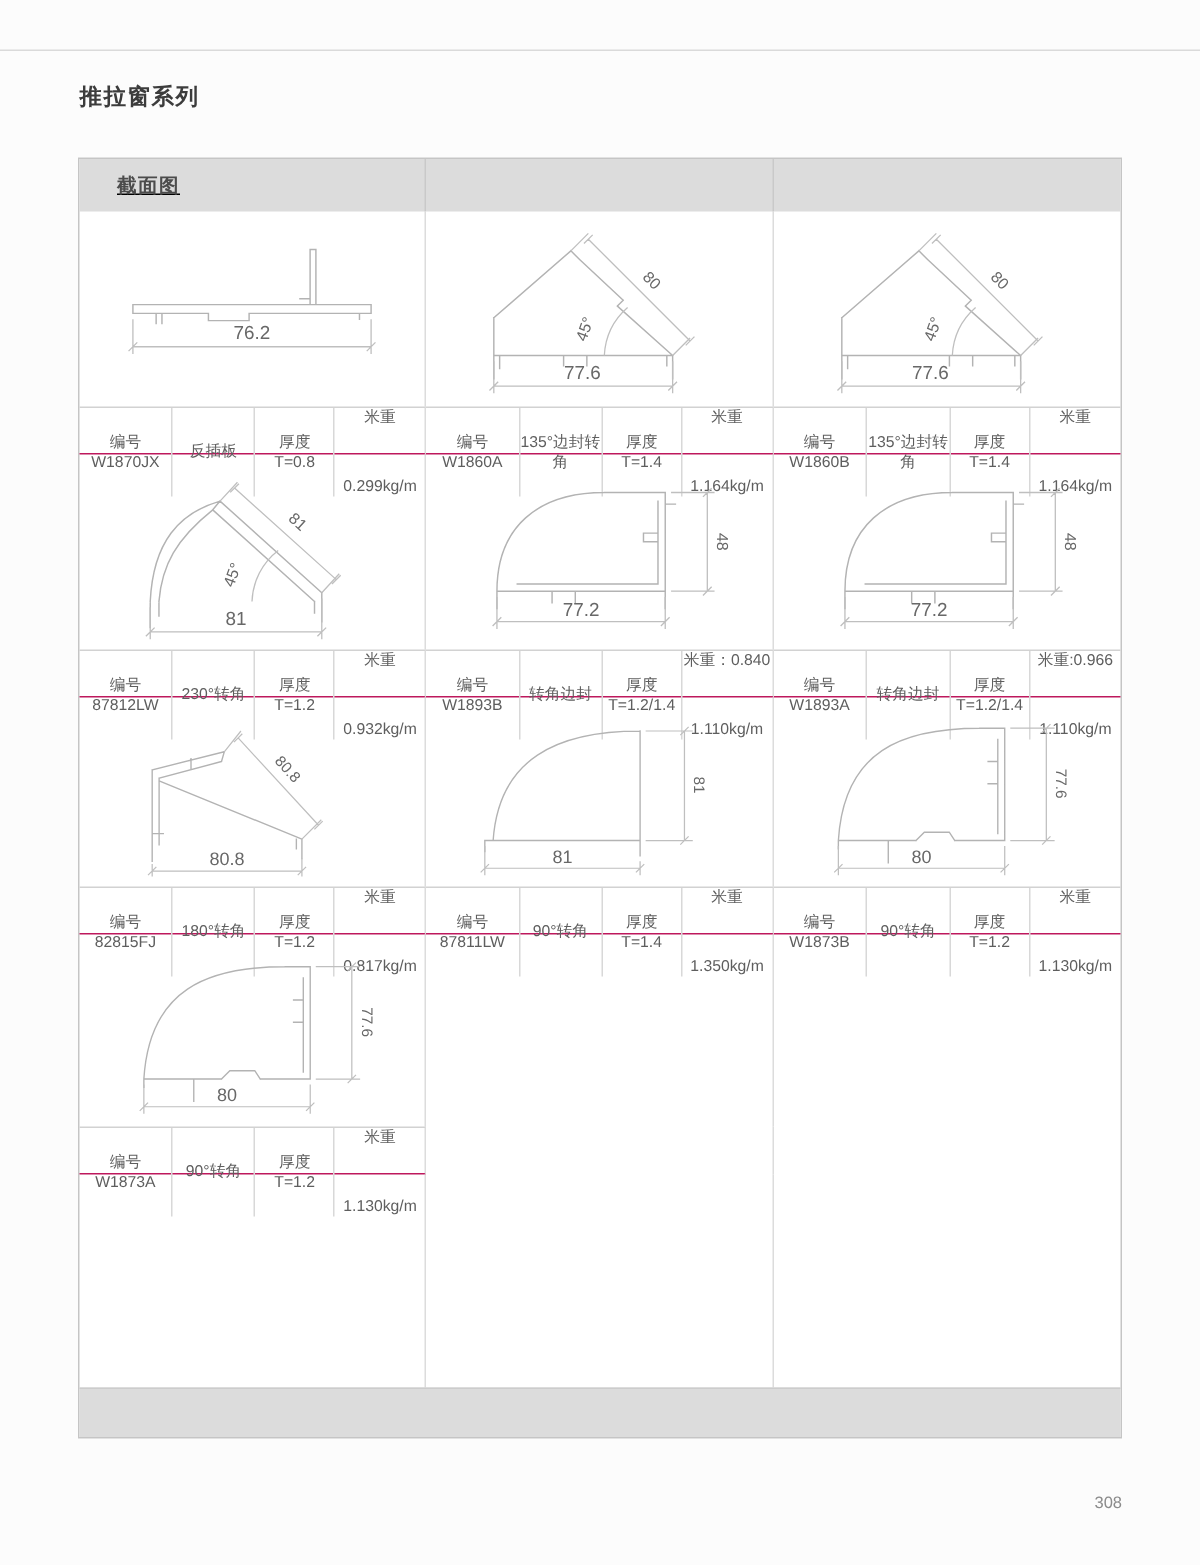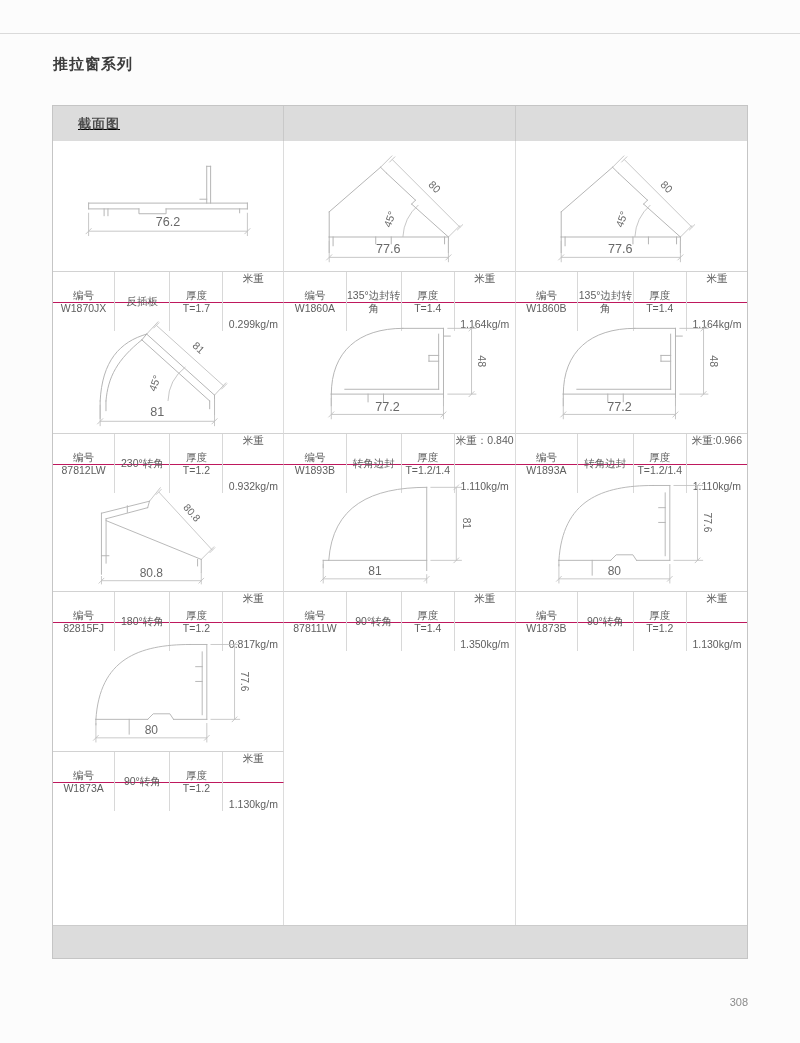--- a/index.html
+++ b/index.html
@@ -82,21 +82,21 @@
     <div class="icell">
       <div class="ic">
         <span>编号</span>
         <span>W1870JX</span>
       </div>
       <div class="ic">
         <span>反插板</span>
       </div>
       <div class="ic">
         <span>厚度</span>
-        <span>T=1.7</span>
+        <span>T=0.8</span>
       </div>
       <div class="ic">
         <span>米重</span>
         <span>0.299kg/m</span>
       </div>
     </div>
     <div class="icell">
       <div class="ic">
         <span>编号</span>
         <span>W1860A</span>

